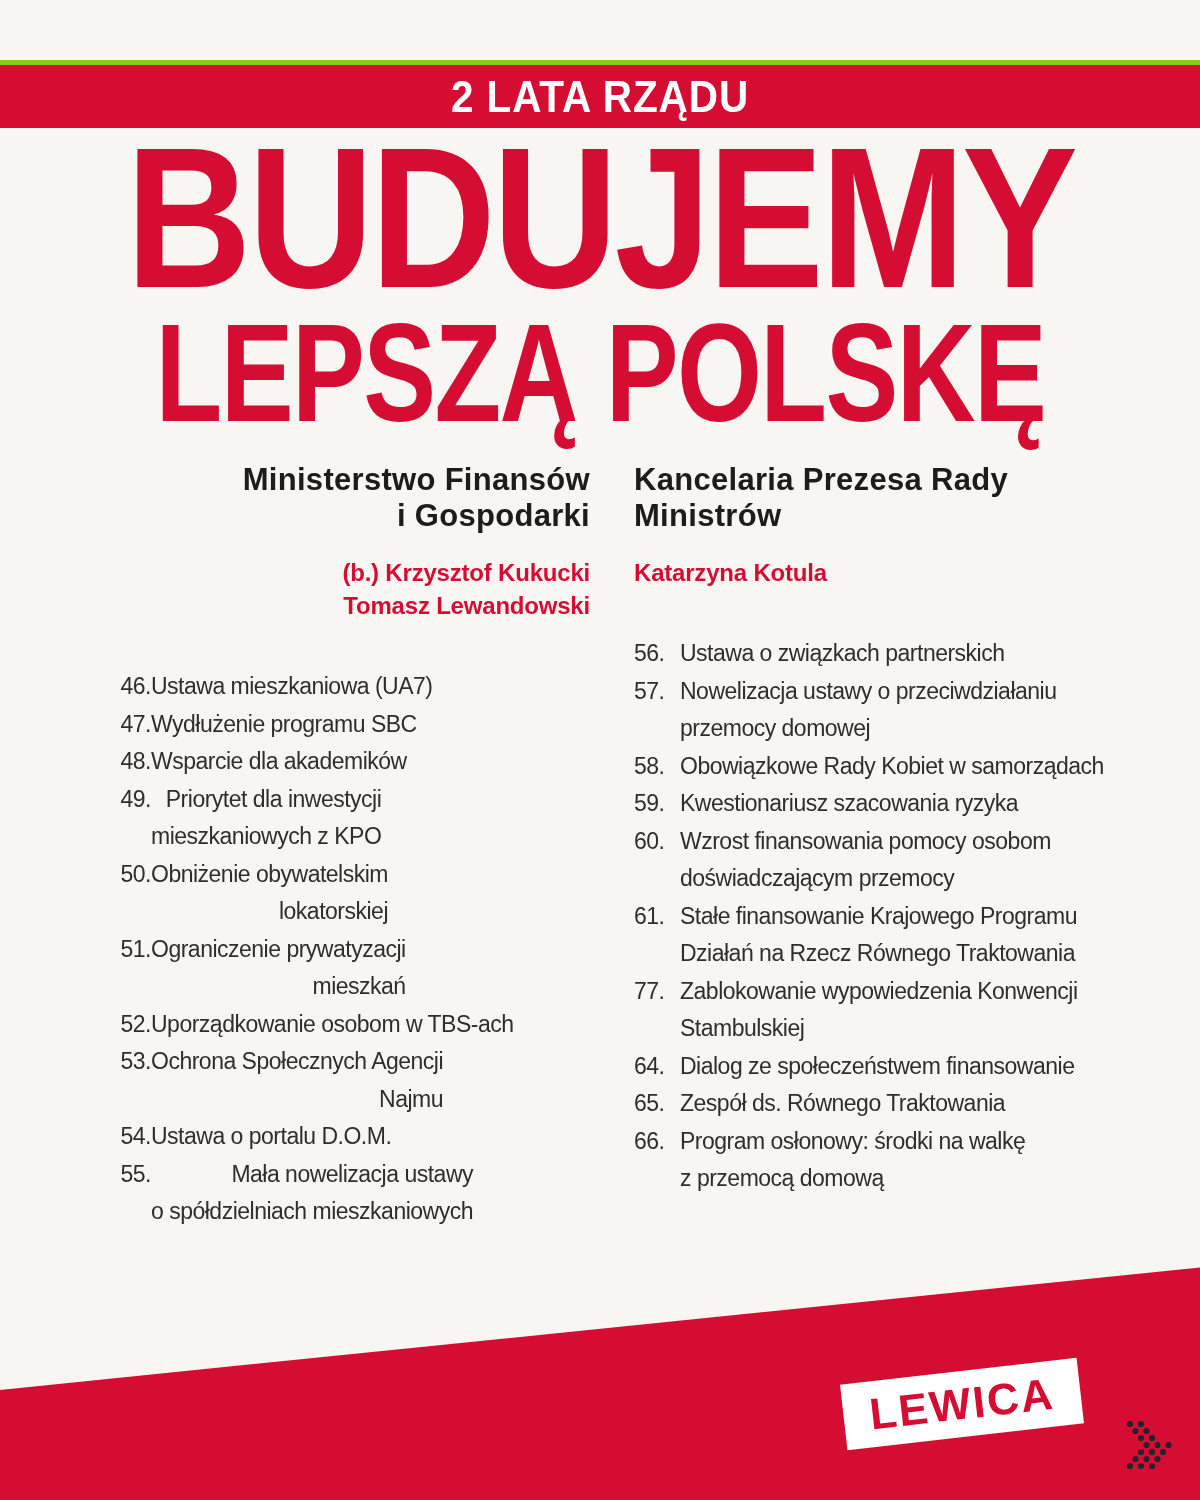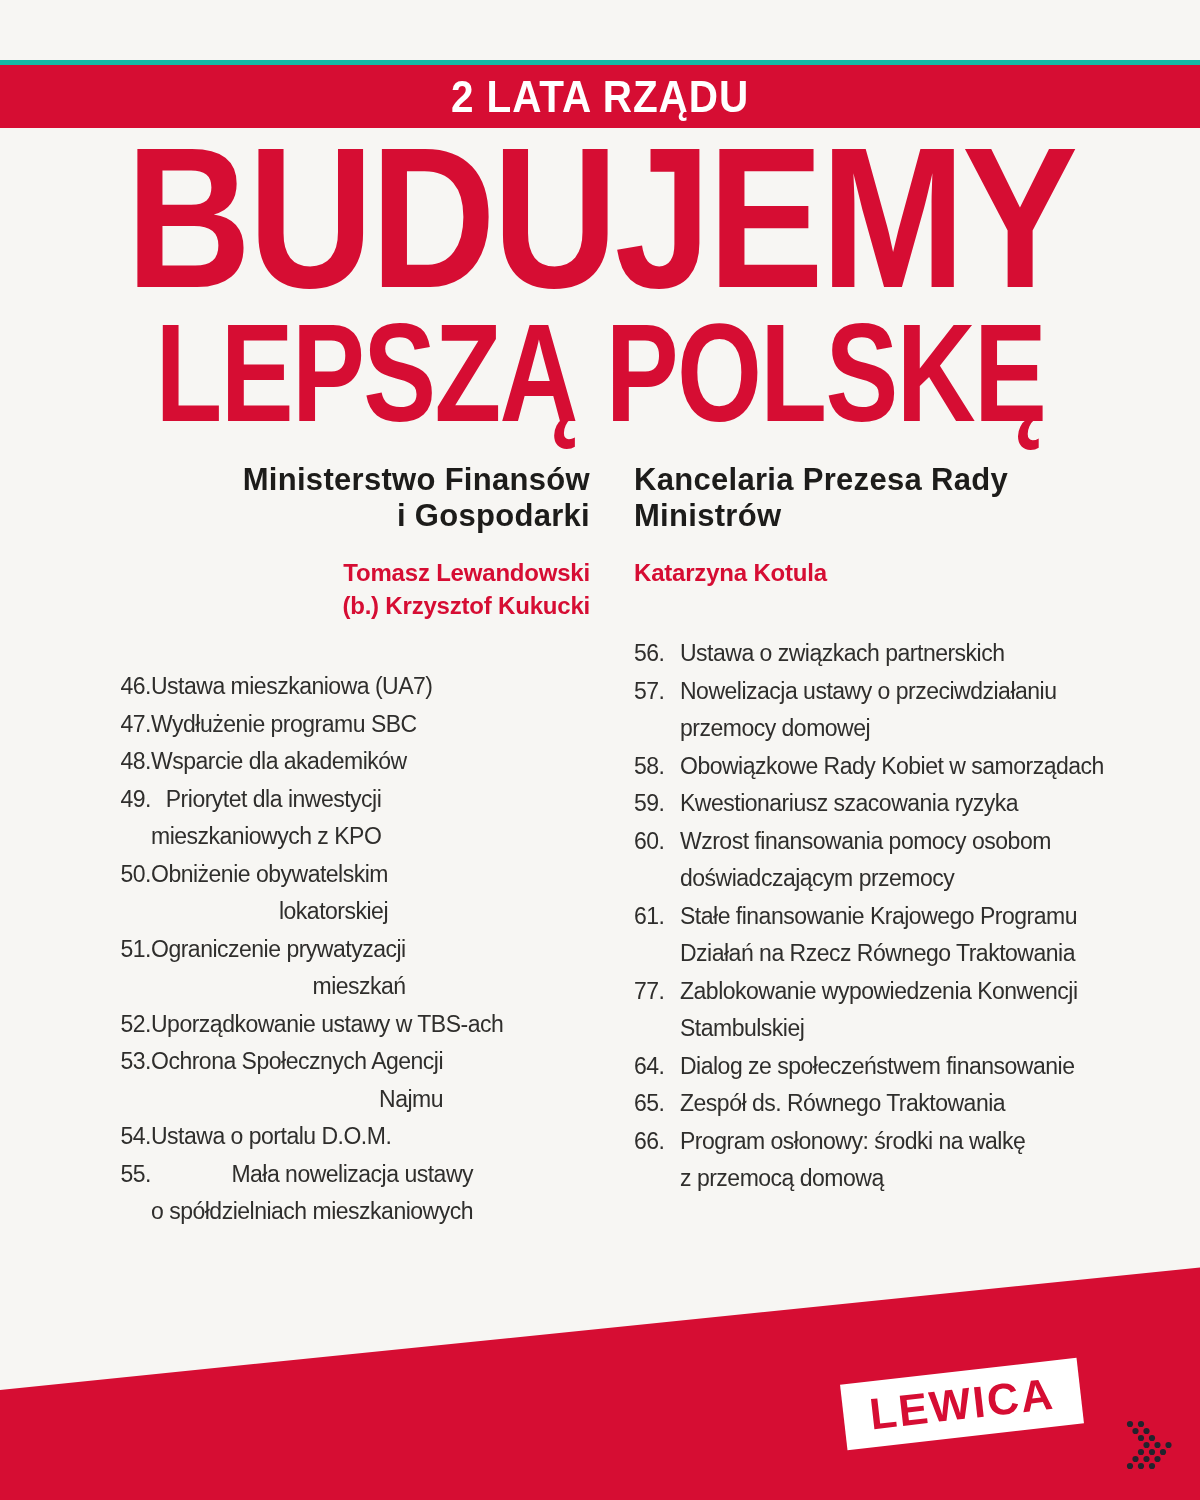--- a/index.html
+++ b/index.html
@@ -7,21 +7,21 @@
     position:relative;
     width:1200px;height:1500px;
     background:#f7f6f3;
     overflow:hidden;
     font-family:"Liberation Sans", sans-serif;
   }
   
   .banner{
     position:absolute;left:0;top:60px;width:1200px;height:68px;
     background:#d60d33;
-    border-top:5px solid #14b8a6;
+    border-top:5px solid #84cc16;
     box-sizing:border-box;
     display:flex;align-items:center;justify-content:center;
   }
   .banner-label{
     color:#ffffff;font-size:44px;font-weight:800;letter-spacing:1px;
     transform:scaleX(.92);white-space:nowrap;
   }
   
   .title-line{position:absolute;left:0;width:1200px;text-align:center;color:#d60d33;font-weight:800;}
   .title-line-1{top:118px;}
@@ -83,22 +83,22 @@
     <span class="stretch">BUDUJEMY</span>
   </div>
   <div class="title-line title-line-2">
     <span class="stretch">LEPSZĄ POLSKĘ</span>
   </div>
 
   <div class="col col-left">
     <div class="col-heading">Ministerstwo Finansów
 i Gospodarki</div>
     <div class="ministers">
+      <div class="minister">(b.) Krzysztof Kukucki</div>
       <div class="minister">Tomasz Lewandowski</div>
-      <div class="minister">(b.) Krzysztof Kukucki</div>
     </div>
     <ul class="items">
       <li>
           <span class="num">46.</span>
           <span class="txt">Ustawa mieszkaniowa (UA7)</span>
         </li>
       <li>
           <span class="num">47.</span>
           <span class="txt">Wydłużenie programu SBC</span>
         </li>
@@ -116,21 +116,21 @@
           <span class="txt">Obniżenie obywatelskim
 lokatorskiej</span>
         </li>
       <li>
           <span class="num">51.</span>
           <span class="txt">Ograniczenie prywatyzacji
 mieszkań</span>
         </li>
       <li>
           <span class="num">52.</span>
-          <span class="txt">Uporządkowanie ustawy w TBS-ach</span>
+          <span class="txt">Uporządkowanie osobom w TBS-ach</span>
         </li>
       <li>
           <span class="num">53.</span>
           <span class="txt">Ochrona Społecznych Agencji
 Najmu</span>
         </li>
       <li>
           <span class="num">54.</span>
           <span class="txt">Ustawa o portalu D.O.M.</span>
         </li>

